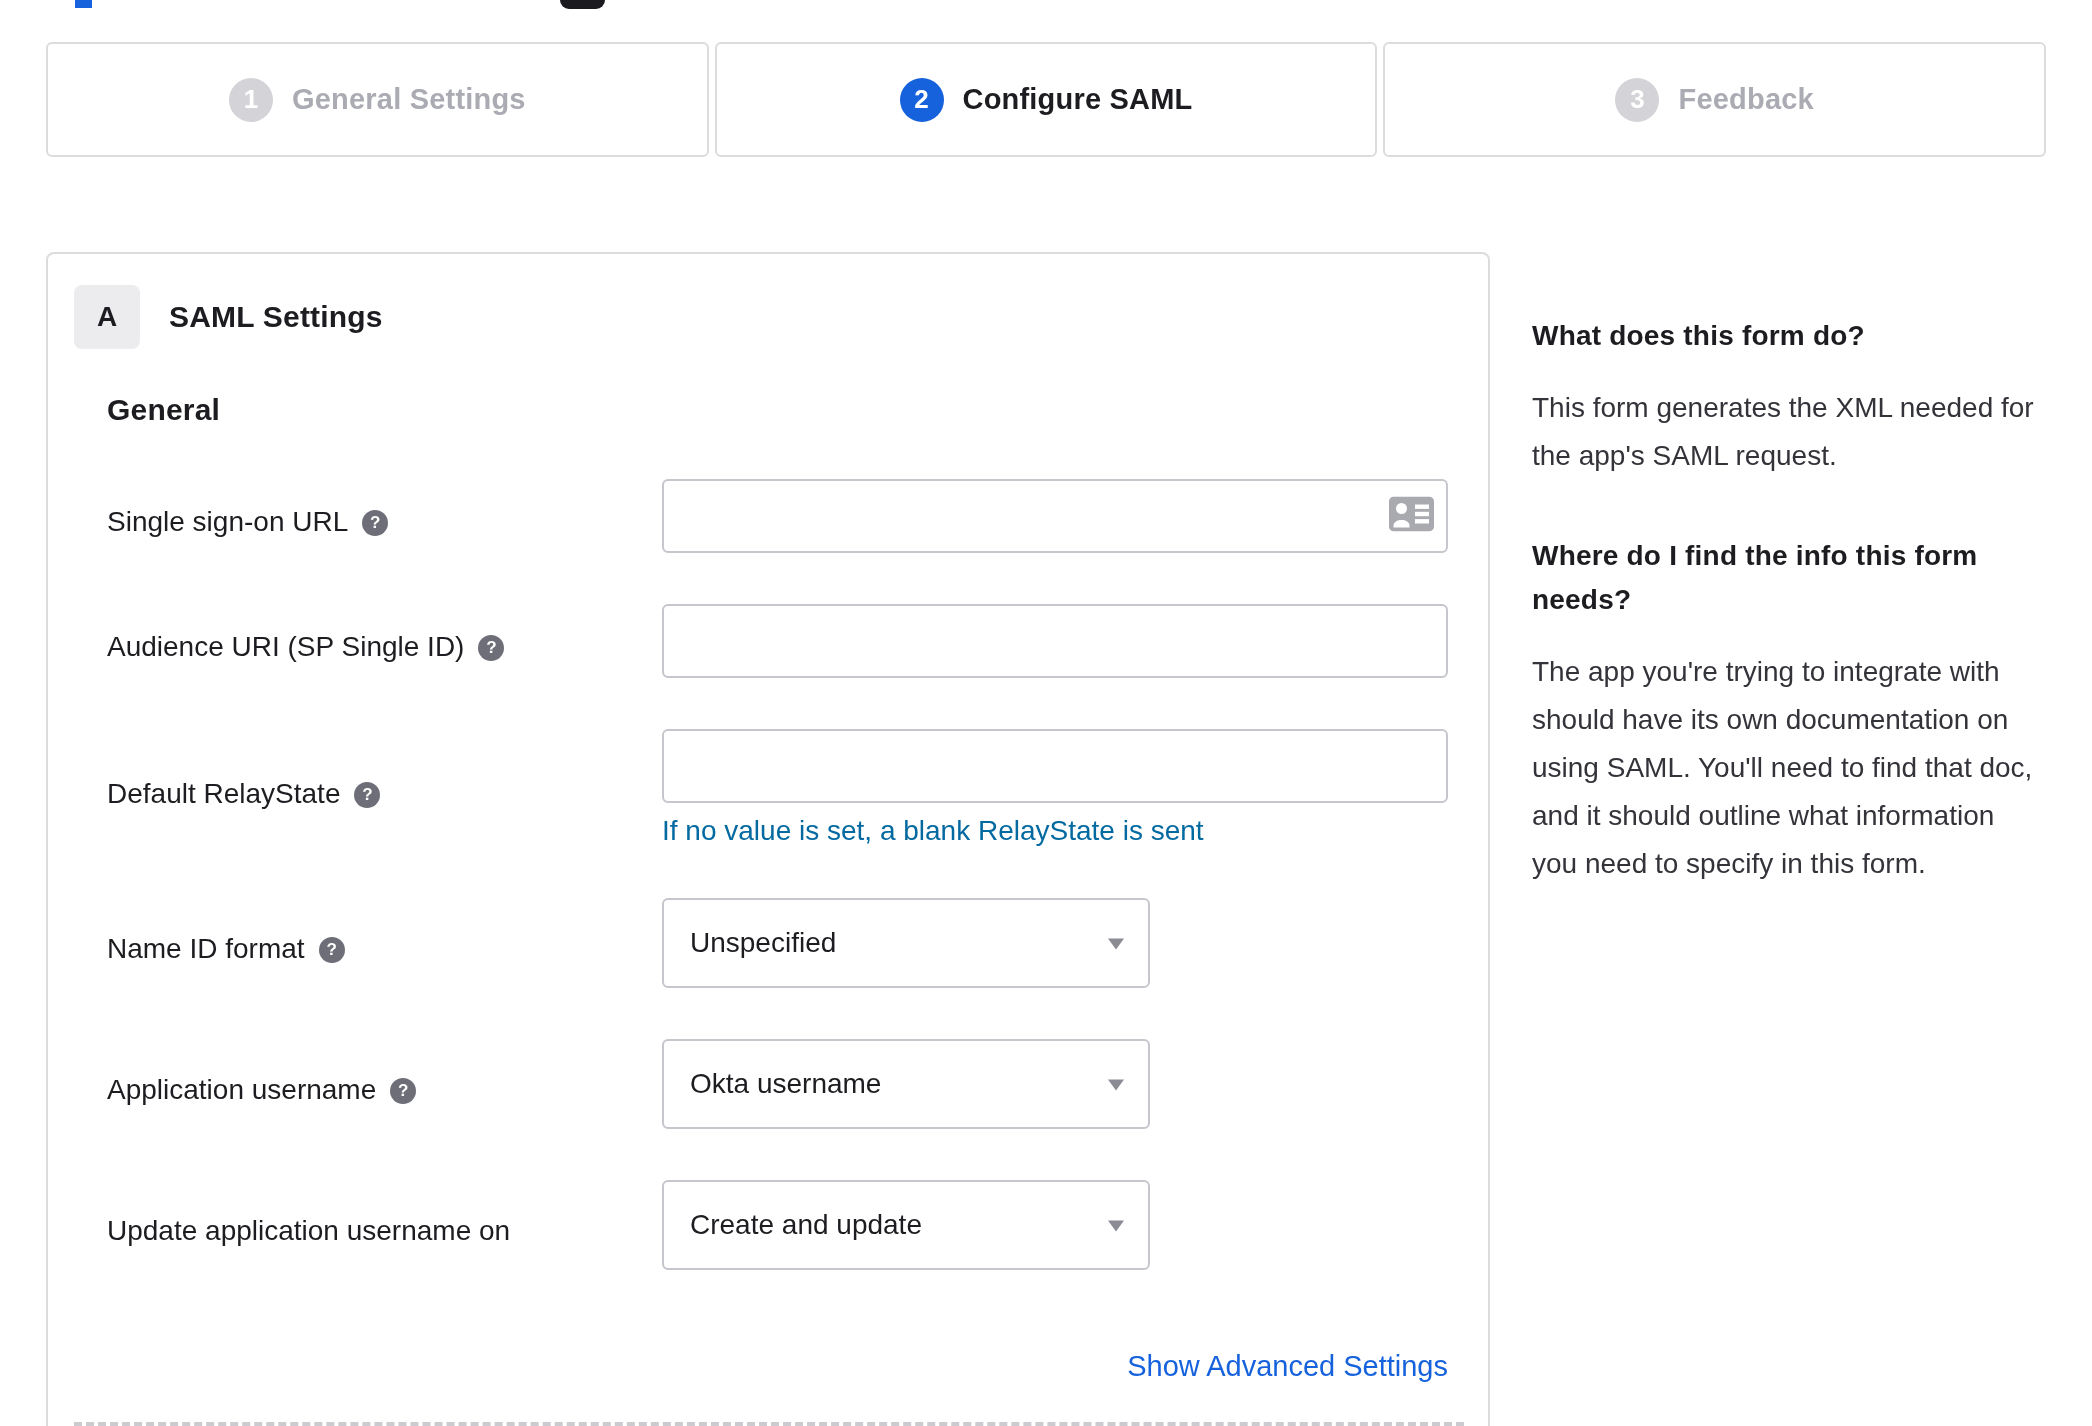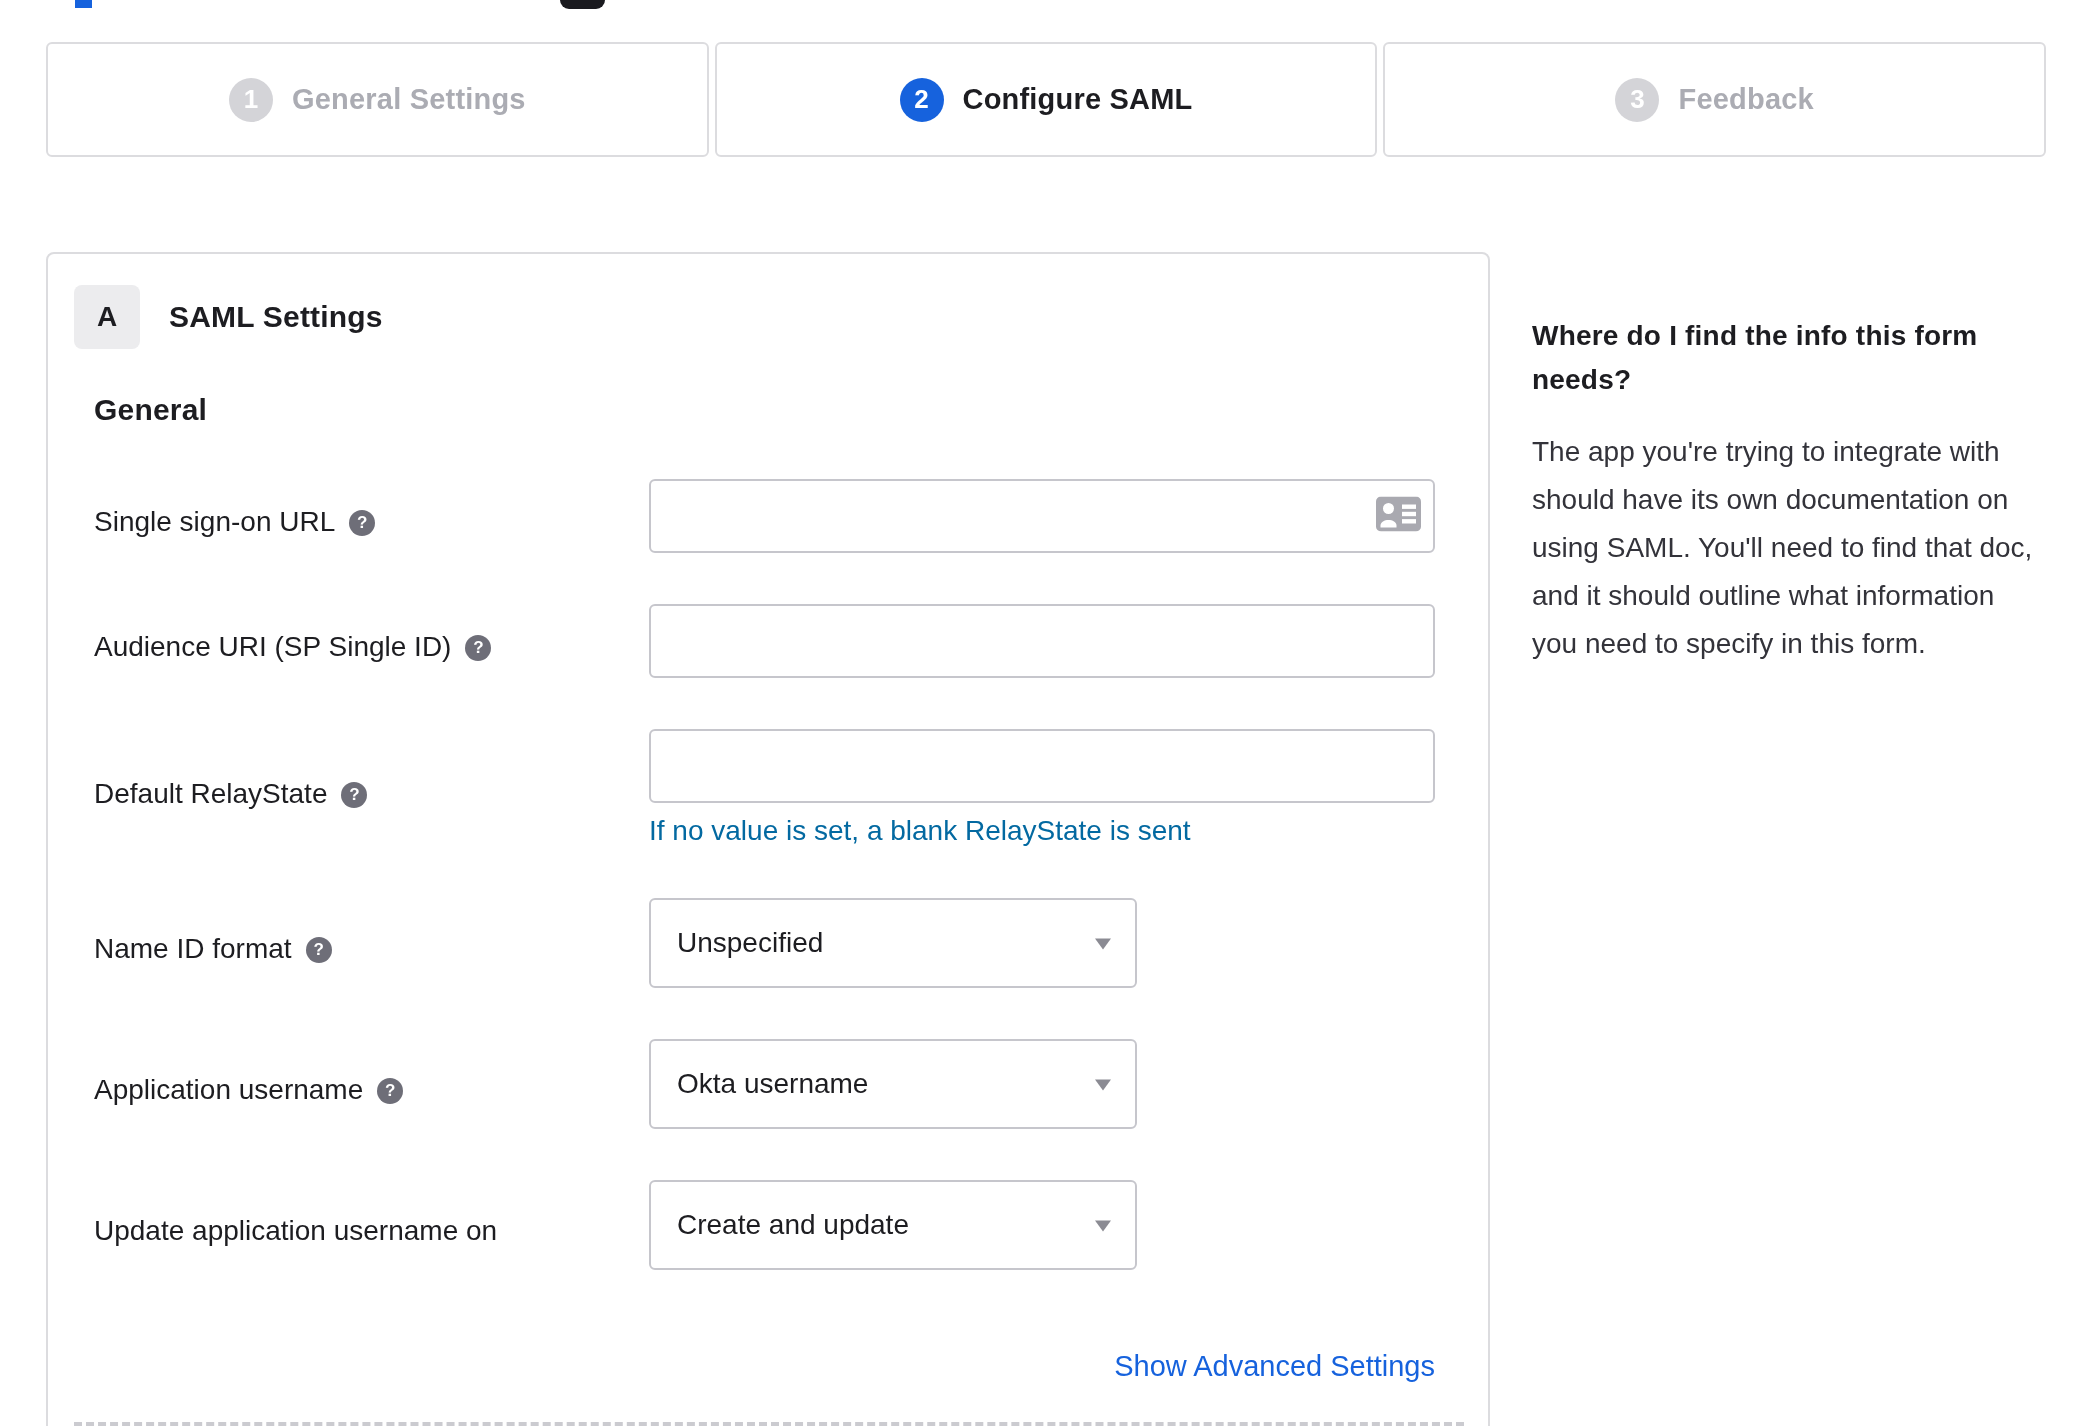--- a/index.html
+++ b/index.html
@@ -25,21 +25,21 @@
   .main { display:flex; align-items:flex-start; margin:95px 46px 0 46px; }
   .panel { position:relative; flex:0 0 1444px; height:1200px; background:#fff;
            border:2px solid #dcdcdf; border-radius:8px; padding:31px 26px 0 26px; }
 
   .panel-title-row { display:flex; align-items:center; }
   .section-badge { width:66px; height:64px; background:#ececee; border-radius:8px;
                    display:flex; align-items:center; justify-content:center;
                    font-size:28px; font-weight:bold; color:#1d1d21; }
   .panel-title { margin-left:29px; font-size:30px; font-weight:bold; letter-spacing:.2px; }
 
-  .form { margin-left:20px; margin-top:44px; }
+  .form { margin-left:33px; margin-top:44px; }
   .group-heading { font-size:30px; font-weight:bold; margin-bottom:52px; letter-spacing:.2px; }
 
   .form-row { display:flex; align-items:center; margin-bottom:51px; }
   .row-label { width:555px; padding-top:12px; font-size:28px; color:#1d1d21; display:flex; align-items:flex-start; }
   .help-icon { display:inline-flex; width:26px; height:26px; border-radius:50%; background:#6e6e78;
                color:#fff; font-size:17px; font-weight:bold; align-items:center; justify-content:center;
                margin-left:14px; margin-top:4px; flex:0 0 auto; cursor:default; }
   .row-control { flex:1; }
 
   .text-input-wrap { position:relative; width:786px; }
@@ -194,19 +194,23 @@
         <div class="advanced-row">
           <a class="advanced-link">Show Advanced Settings</a>
         </div>
       </div>
 
       <div class="dashed-divider"></div>
     </div>
 
     <div class="help-sidebar">
       <div class="help-section">
+        <h3>What does this form do?</h3>
+        <p>This form generates the XML needed for the app's SAML request.</p>
+      </div>
+      <div class="help-section">
         <h3>Where do I find the info this form needs?</h3>
         <p>The app you're trying to integrate with should have its own documentation on using SAML. You'll need to find that doc, and it should outline what information you need to specify in this form.</p>
       </div>
     </div>
   </div>
 
 </div>
 
 </body></html>

